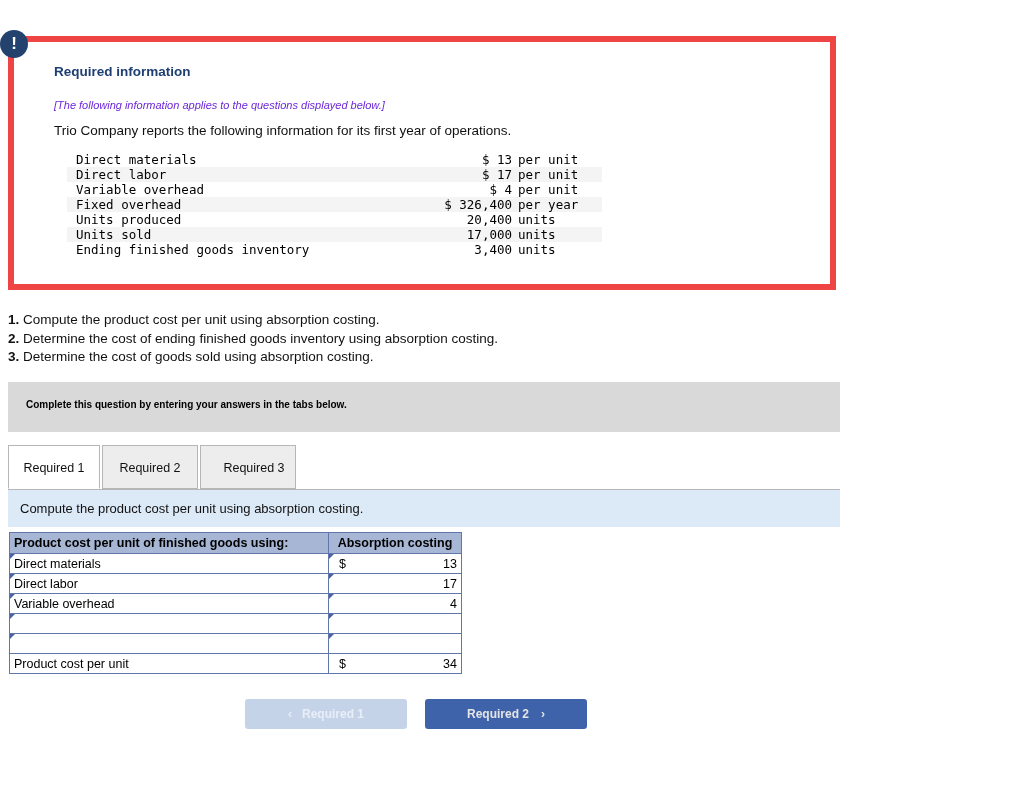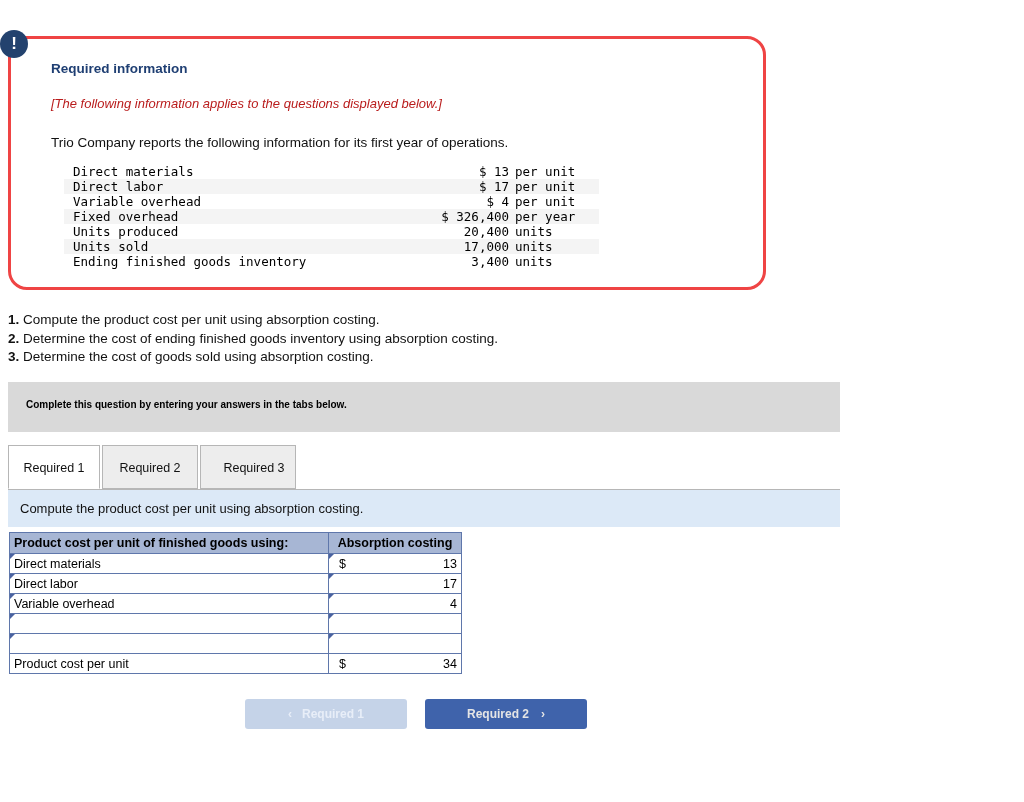--- a/index.html
+++ b/index.html
@@ -16,24 +16,24 @@
     color: #000000;
     position: relative;
     overflow: hidden;
   }
 
   
   #info-panel {
     position: absolute;
     left: 8px;
     top: 36px;
-    width: 758px;
+    width: 828px;
     height: 254px;
-    border: 3px solid #ef4444;
-    border-radius: 19px;
+    border: 6px solid #ef4444;
+    border-radius: 0;
     box-sizing: border-box;
     background: #ffffff;
   }
   #alert-badge {
     position: absolute;
     left: 0px;
     top: 30px;
     width: 28px;
     height: 28px;
     border-radius: 50%;
@@ -50,23 +50,23 @@
     padding: 22px 26px 0 40px;
   }
   #panel-title {
     color: #1f3f73;
     font-weight: bold;
     font-size: 13.5px;
     margin: 0 0 20px 0;
   }
   #panel-subtitle {
     font-style: italic;
-    font-size: 13px;
-    margin: 0 0 24px 0;
-    color: #b91c1c;
+    font-size: 11px;
+    margin: 0 0 12px 0;
+    color: #6d28d9;
   }
   #panel-lede {
     font-size: 13.5px;
     margin: 0 0 14px 0;
     color: #111;
   }
 
   
   #facts-table {
     border-collapse: collapse;

